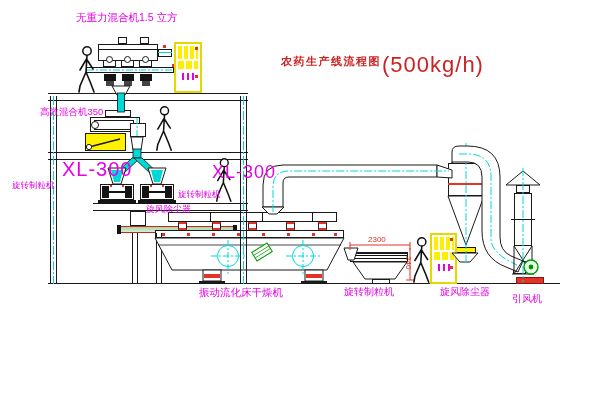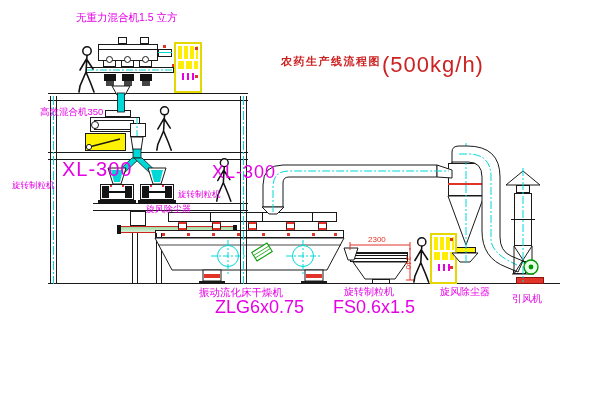--- a/index.html
+++ b/index.html
@@ -287,22 +287,20 @@
   <div class="lbl" style="left:40px;top:107px;font-size:9.5px;">高效混合机350</div>
 
   <div class="lbl model" style="left:26px;top:159px;font-size:20px;">XL-300</div>
   <div class="lbl" style="left:12px;top:181px;font-size:8.5px;">旋转制粒机</div>
   <div class="lbl model" style="left:176px;top:163px;font-size:18px;">XL-300</div>
   <div class="lbl" style="left:178px;top:190px;font-size:8.5px;">旋转制粒机</div>
 
   <div class="lbl" style="left:146px;top:205px;font-size:9px;">旋风除尘器</div>
 
   <div class="lbl" style="left:199px;top:287px;font-size:10.5px;">振动流化床干燥机</div>
-  <div class="lbl" style="left:215px;top:298px;font-size:18px;">ZLG6x0.75</div>
   <div class="lbl" style="left:344px;top:287px;font-size:10px;">旋转制粒机</div>
-  <div class="lbl" style="left:333px;top:298px;font-size:18px;">FS0.6x1.5</div>
   <div class="lbl" style="left:440px;top:287px;font-size:10px;">旋风除尘器</div>
   <div class="lbl" style="left:512px;top:294px;font-size:10px;">引风机</div>
 
   <div class="dim" style="left:368px;top:236px;">2300</div>
   <div class="dim" style="left:412px;top:256px;transform:rotate(90deg);transform-origin:left top;">240</div>
 
 </div>
 
 </body></html>

